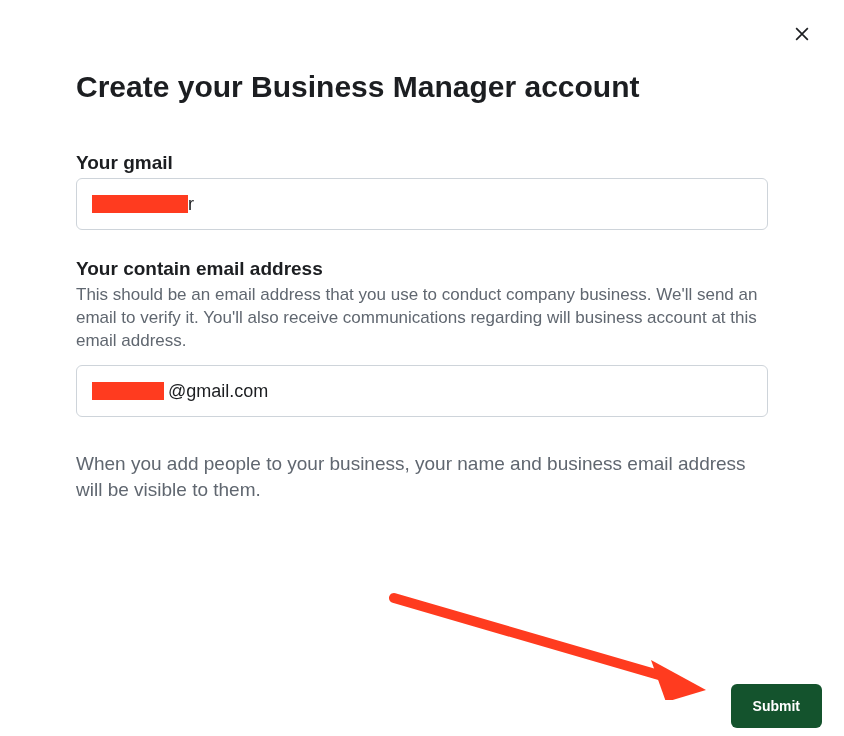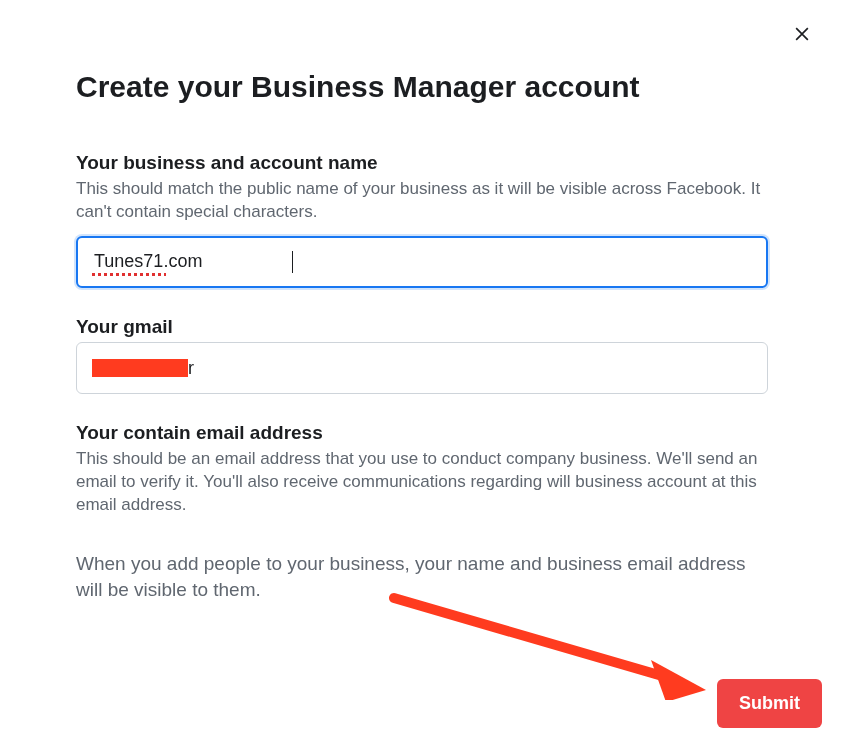--- a/index.html
+++ b/index.html
@@ -87,23 +87,23 @@
     .visibility-note {
       font-size: 19px;
       color: #606770;
       line-height: 1.4;
       margin-top: 34px;
     }
     .submit-btn {
       position: absolute;
       right: 22px;
       bottom: 8px;
-      background: #ef4444;
+      background: #14532d;
       color: #fff;
-      font-size: 18px;
+      font-size: 14px;
       font-weight: 700;
       border: none;
       border-radius: 6px;
       padding: 14px 22px;
       cursor: pointer;
     }
     .annotation-arrow {
       position: absolute;
       left: 386px;
       top: 590px;
@@ -152,42 +152,38 @@
     <svg viewBox="0 0 24 24" fill="none">
       <path d="M5 5 L19 19 M19 5 L5 19"></path>
     </svg>
   </span>
 </div>
 
 <div class="modal-content">
 
   <h1 class="page-title">Create your Business Manager account</h1>
 
-  <div class="field-group">
-    <div class="field-label">Your business and account name</div>
-    <div class="field-description">This should match the public name of your business as it will be visible across Facebook. It can't contain special characters.</div>
-    <div class="input-wrap">
-      <input type="text" class="text-input focused" value="Tunes71.com" style="">
-      <div class="spell-underline"></div>
-      <div class="caret" style="left:216px;"></div>
-    </div>
-  </div>
 
   <div class="field-group">
     <div class="field-label">Your gmail</div>
     <div class="input-wrap">
       <input type="text" class="text-input" value="" style="">
       <div class="redact-bar redact-a"></div>
       <span class="name-suffix">r</span>
     </div>
   </div>
 
   <div class="field-group">
     <div class="field-label">Your contain email address</div>
     <div class="field-description">This should be an email address that you use to conduct company business. We'll send an email to verify it. You'll also receive communications regarding will business account at this email address.</div>
+    <div class="input-wrap">
+      <input type="text" class="text-input" value="" style="">
+      <div class="redact-bar redact-b"></div>
+      <span class="email-suffix">@gmail.com</span>
+    </div>
   </div>
 
   <div class="visibility-note">When you add people to your business, your name and business email address will be visible to them.</div>
 
 </div>
 
 <svg class="annotation-arrow" viewBox="0 0 330 110">
   <line x1="8" y1="8" x2="290" y2="90" stroke="#ff3b1f" stroke-width="10" stroke-linecap="round"></line>
   <polygon points="320,100 265,70 280,112" fill="#ff3b1f"></polygon>
 </svg>

